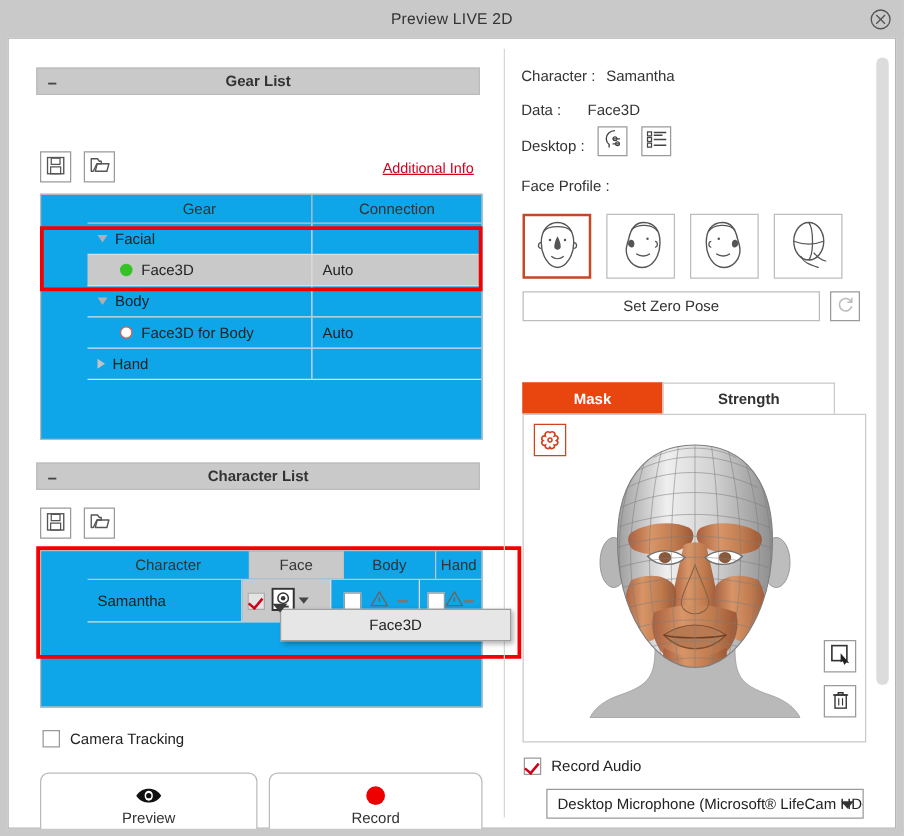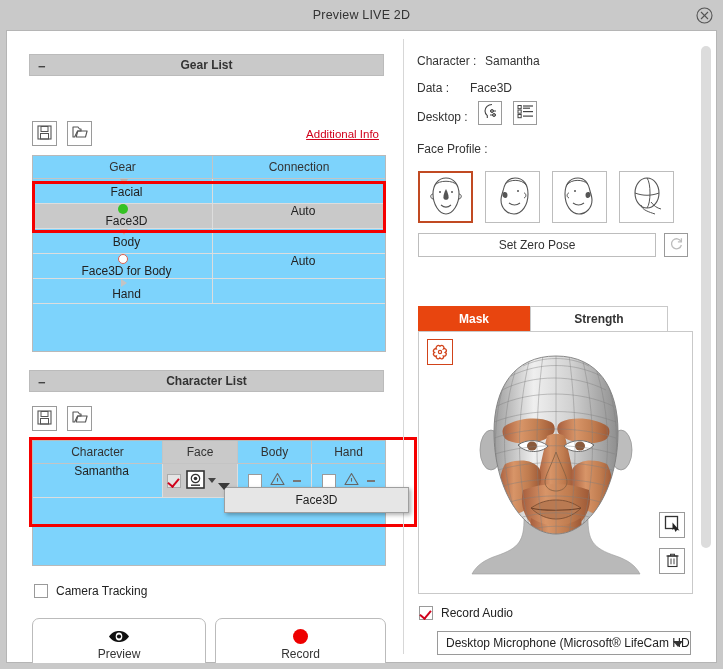--- a/index.html
+++ b/index.html
@@ -57,32 +57,32 @@
     display:flex; align-items:center; justify-content:center; cursor:pointer;
   }
   .iconbtn.small { width:24px; height:24px; }
 
   
   .link-red {
     color:#d0021b; text-decoration:underline; font-size:11.5px; cursor:pointer;
   }
 
   
-  .tbl { position:absolute; border:1px solid #b9b9b9; background:#7dd3fc; }
+  .tbl { position:absolute; border:1px solid #b9b9b9; background:#0ea5e9;padding-left:37px; }
   .tbl .hdr { display:flex; height:23px; border-bottom:1px solid #c4c4c4; }
   .tbl .hdr > div {
     display:flex; align-items:center; justify-content:center;
     font-size:12px; color:#333; border-right:1px solid #c4c4c4; height:100%;
   }
   .tbl .hdr > div:last-child { border-right:none; }
   .trow { display:flex; height:25px; border-bottom:1px solid #ddd; }
   .trow > div { display:flex; align-items:center; height:100%; border-right:1px solid #ddd; }
   .trow > div:last-child { border-right:none; }
   .trow.sel { background:#c9c9c9; }
-  .cell-pad { padding-left:8px;flex-direction:column; }
+  .cell-pad { padding-left:8px; }
 
   .tri {
     width:0; height:0; display:inline-block; margin-right:6px;
   }
   .tri.down { border-left:4.5px solid transparent; border-right:4.5px solid transparent; border-top:6px solid #b0b0b0; }
   .tri.right { border-top:4.5px solid transparent; border-bottom:4.5px solid transparent; border-left:6px solid #c3c3c3; }
 
   .dot { width:10px; height:10px; border-radius:50%; display:inline-block; margin-right:7px; }
   .dot.green { background:#35c224; }
   .dot.hollow-red { background:#fff; border:1.6px solid #e0604e; }

